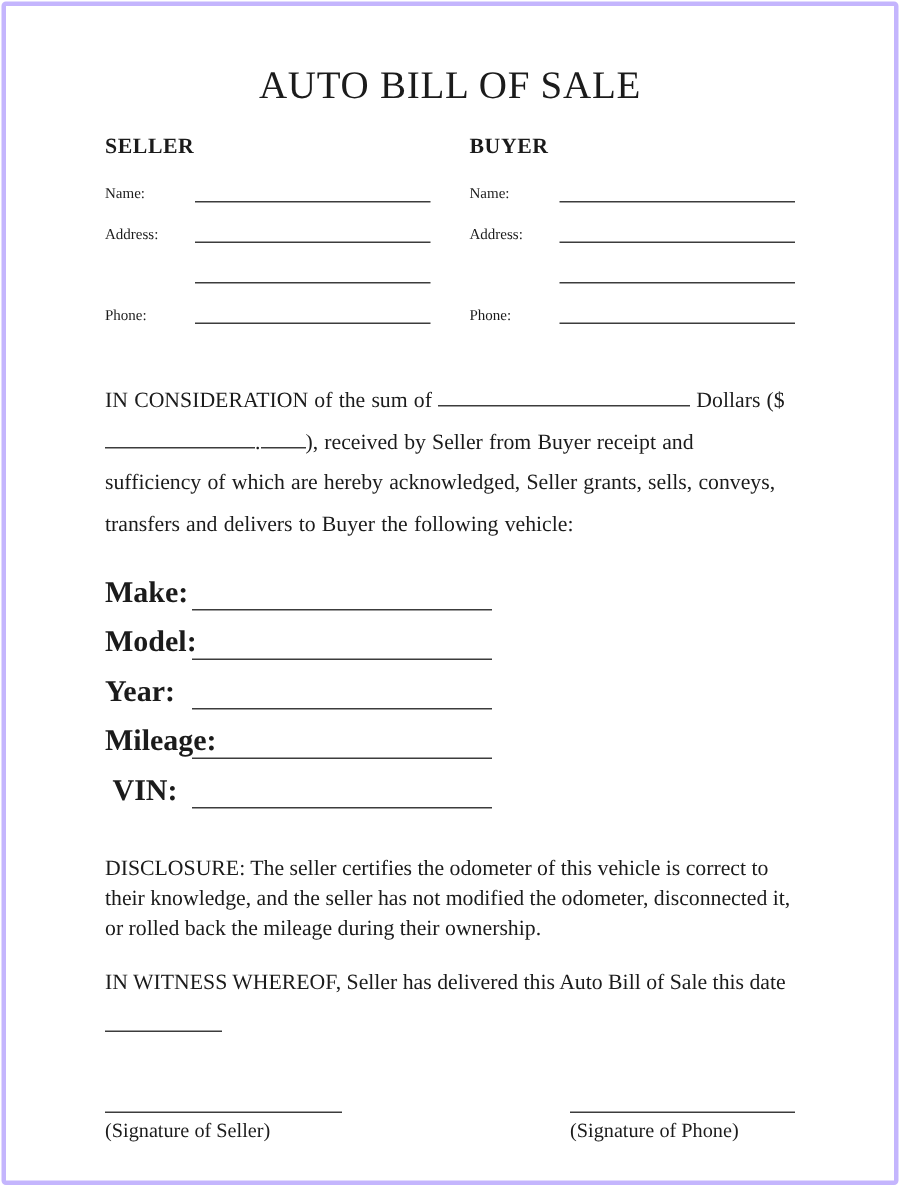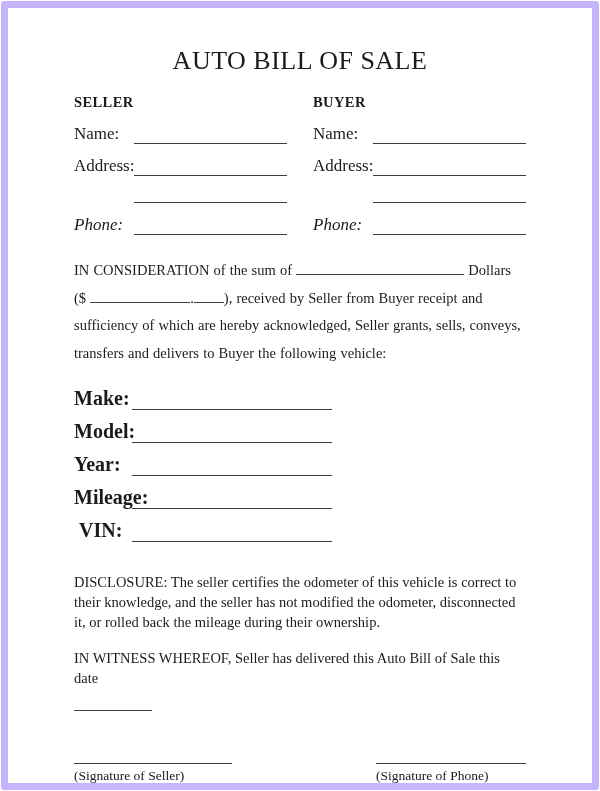--- a/index.html
+++ b/index.html
@@ -6,21 +6,21 @@
   html, body { background: #ffffff; }
   body {
     width: 600px; height: 791px;
     position: relative;
     font-family: "Liberation Serif", "DejaVu Serif", serif;
     color: #1b1b1b;
   }
   .page {
     position: absolute;
     top: 1px; left: 1px; right: 1px; bottom: 1px;
-    border: 7px solid #c4b5fd;
+    border: 3px solid #c4b5fd;
     border-radius: 3px;
     background: #ffffff;
     padding: 38px 66px 18px 66px;
     overflow: hidden;
   }
   .title {
     text-align: center;
     font-size: 26px;
     font-weight: 400;
     letter-spacing: 0.5px;
@@ -36,23 +36,23 @@
   .party-heading {
     font-weight: bold;
     font-size: 14.5px;
     letter-spacing: 0.4px;
     margin-bottom: 13px;
   }
   .frow {
     display: flex;
     align-items: flex-end;
     margin-bottom: 12px;
-    font-size: 17px;
-  }
-  .frow:last-child { margin-bottom: 0; font-style: italic; }
+    font-size: 10px;
+  }
+  .frow:last-child { margin-bottom: 16px; }
   .flabel { width: 60px; flex: none; }
   .blank {
     display: inline-block;
     border-bottom: 1px solid #3c3c3c;
     height: 15px;
   }
   .grow { flex: 1; }
   .extra { padding-left: 60px; }
   
   .consideration {

